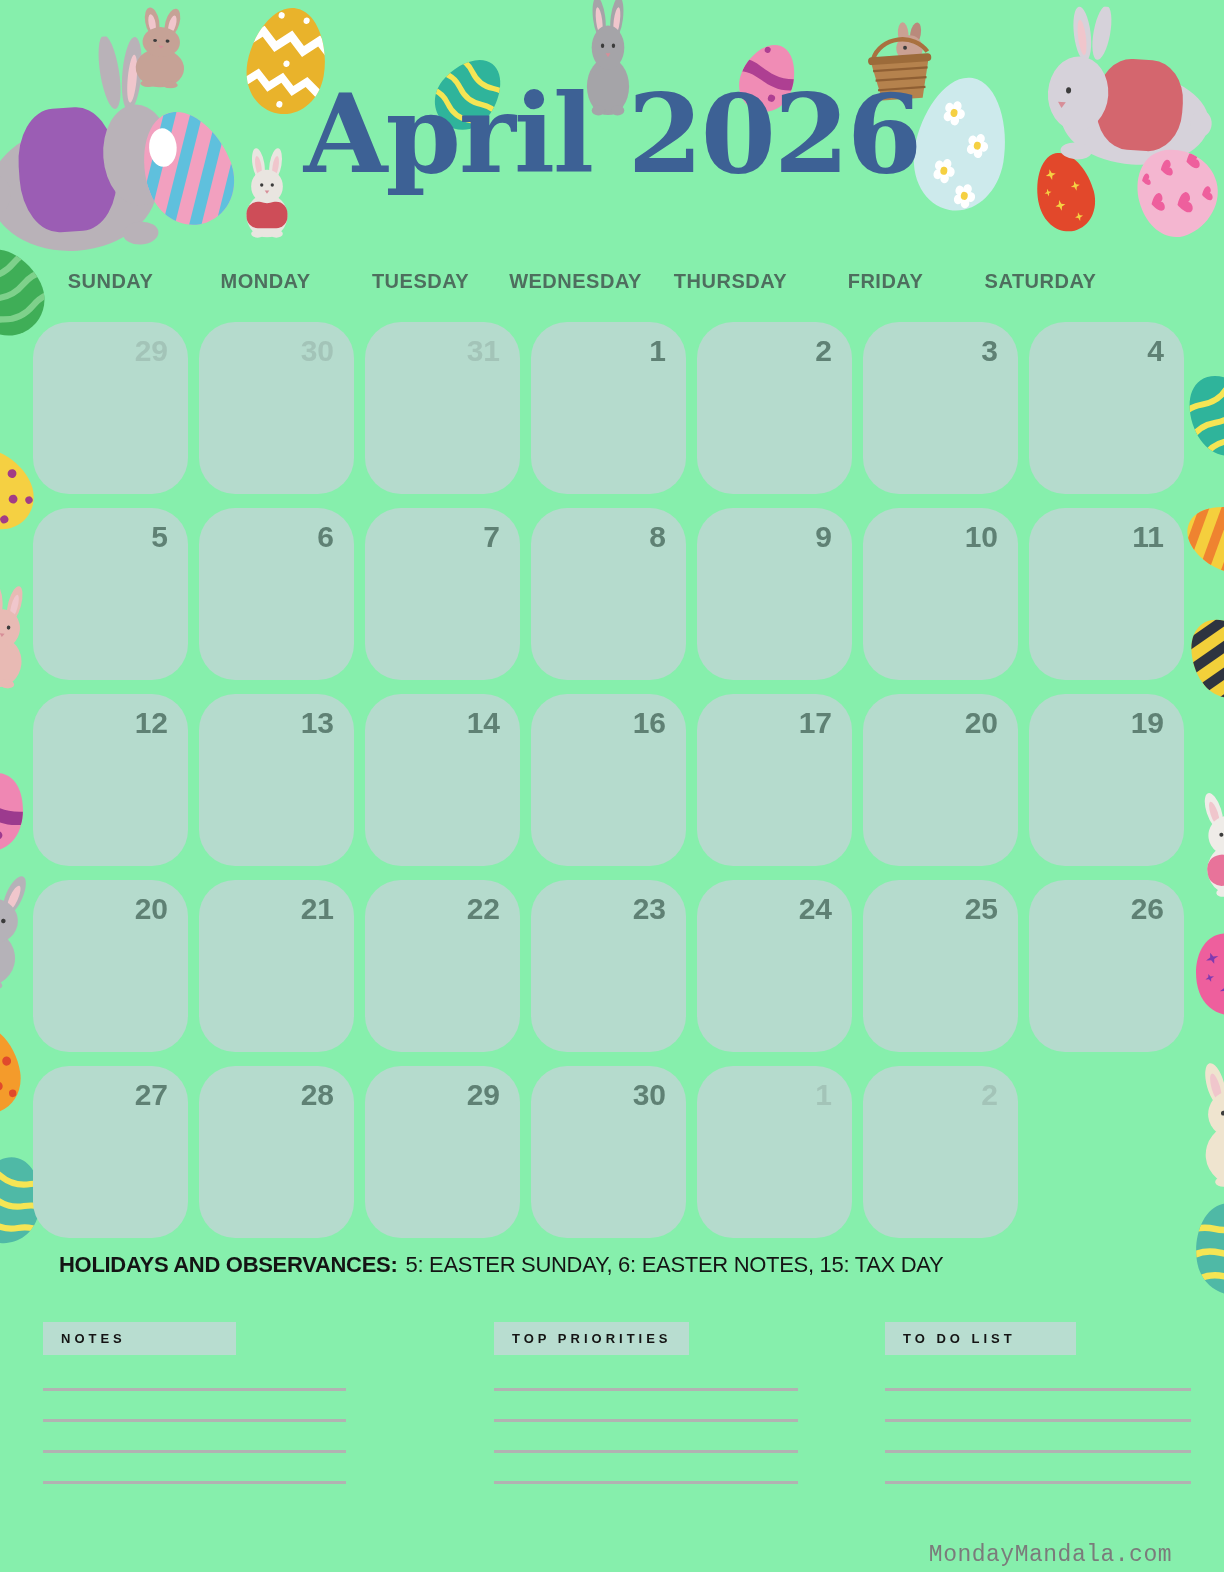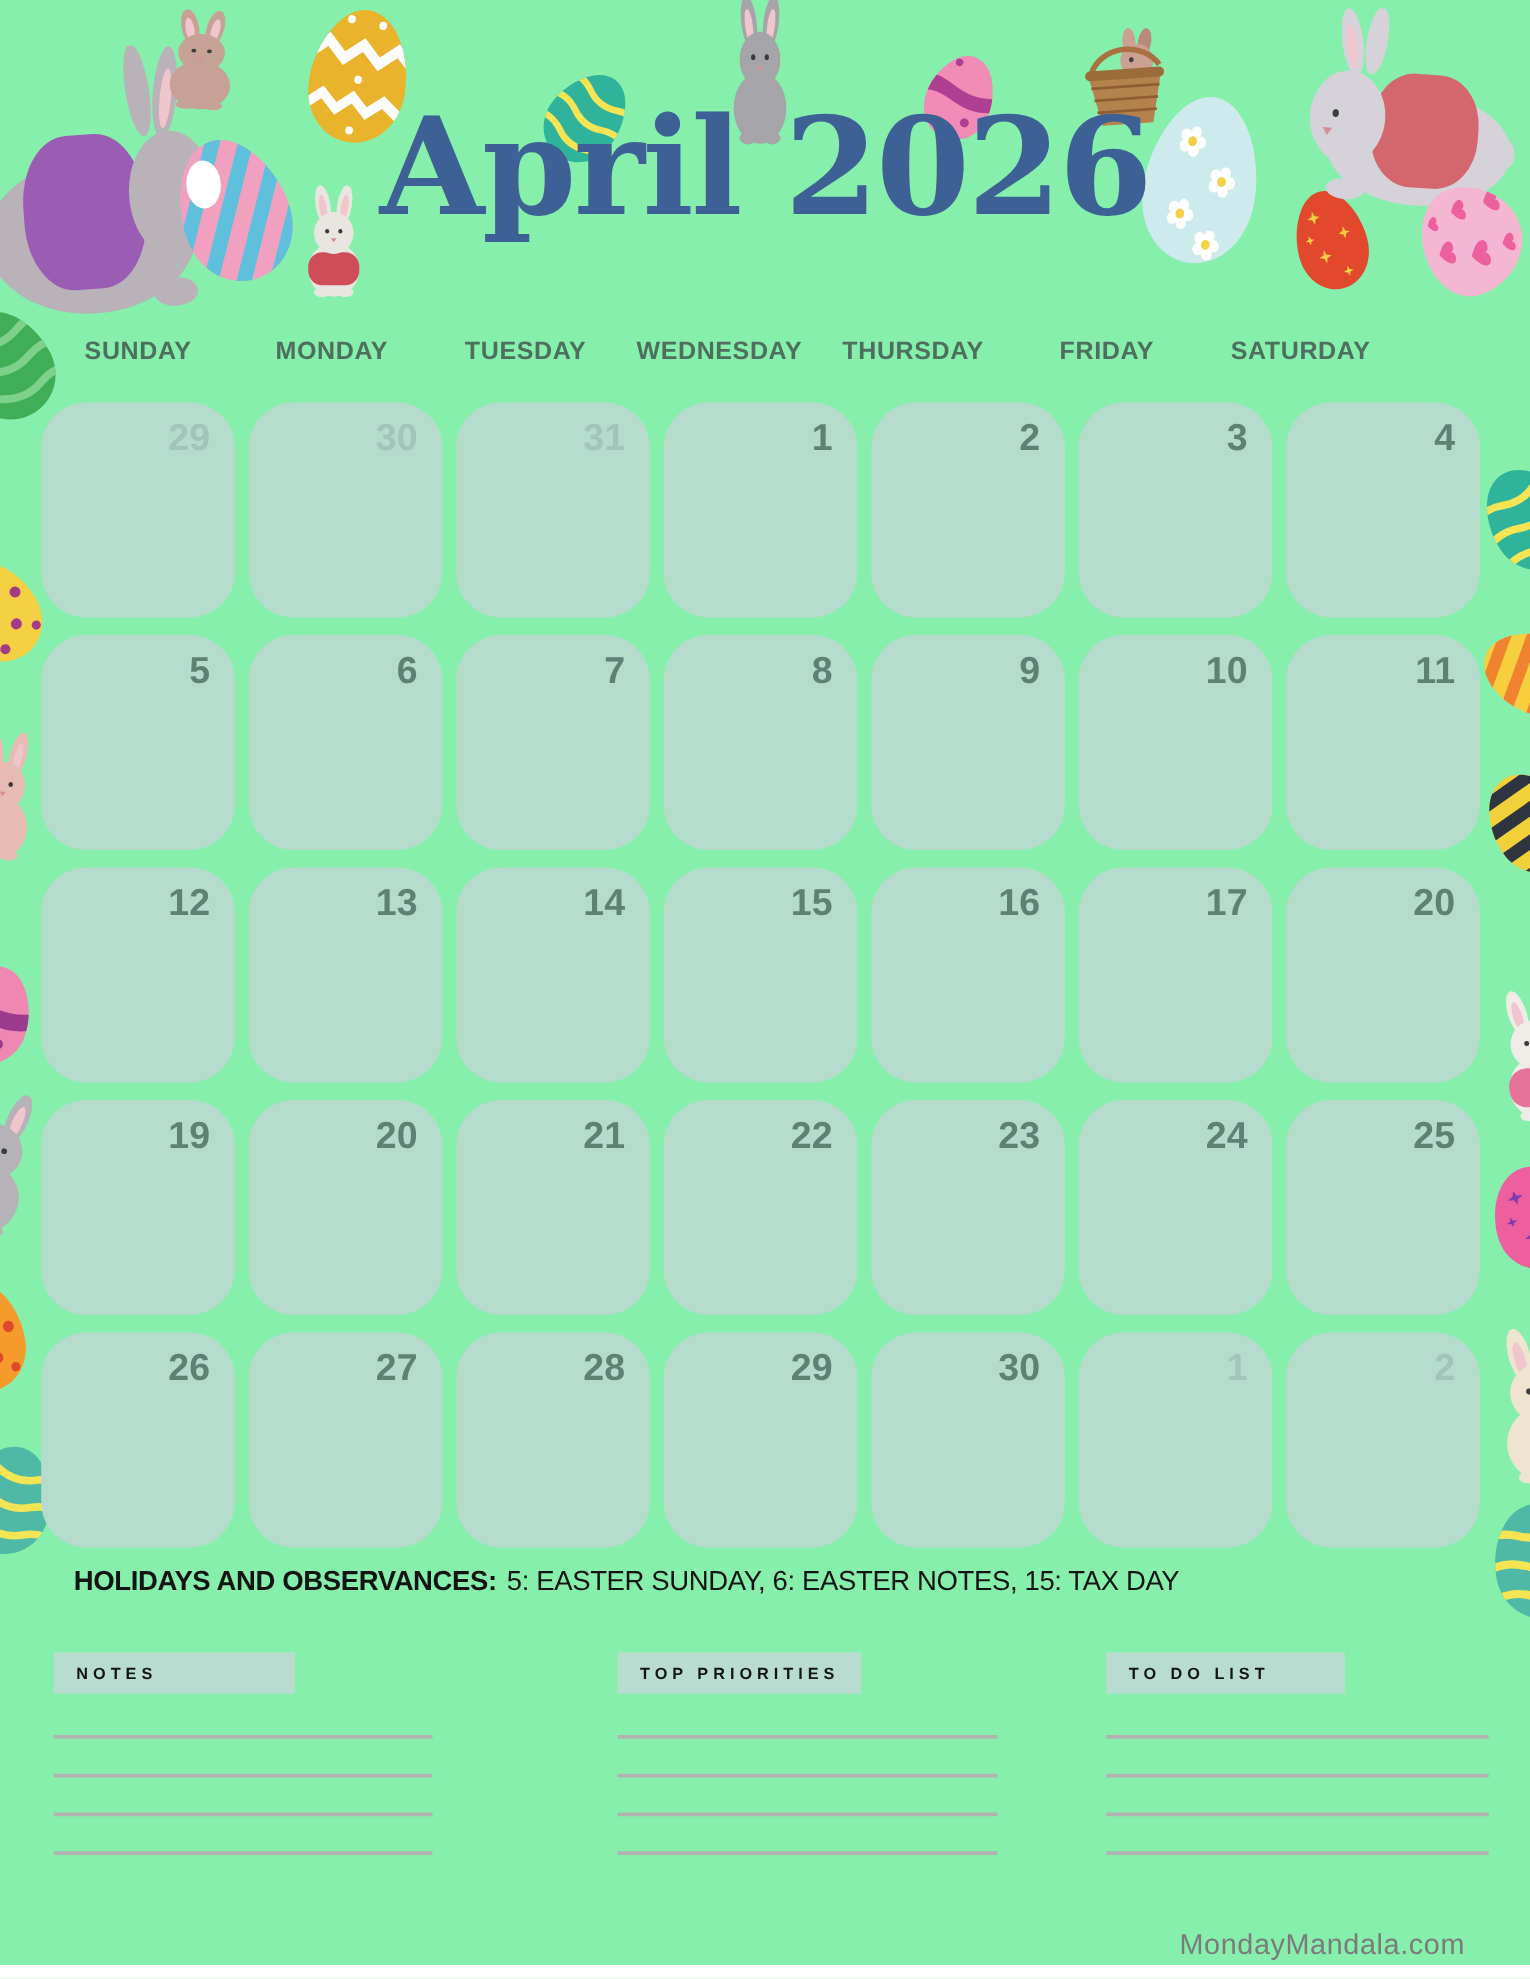--- a/index.html
+++ b/index.html
@@ -28,21 +28,21 @@
   .holidays{position:absolute;left:59px;top:1252px;font-size:22px;color:#141414;
             letter-spacing:-.3px;white-space:nowrap;}
   .holidays b{font-weight:bold;margin-right:8px;}
 
   .bottom-sections{position:absolute;left:0;top:1322px;width:100%;height:200px;}
   .section{position:absolute;top:0;height:200px;}
   .section-bar{height:33px;background:#b8ddd0;color:#141414;font-weight:bold;font-size:13px;
                letter-spacing:4px;line-height:34px;padding-left:18px;box-sizing:border-box;}
   .writing-line{position:absolute;left:0;height:3px;background:#b2b2b2;}
 
-  .site-link{position:absolute;top:1542px;right:52px;font-family:Liberation Sans, sans-serif;
+  .site-link{position:absolute;top:1542px;right:52px;font-family:Liberation Mono, monospace;
              font-size:23px;color:#7b7b7b;text-decoration:none;letter-spacing:.5px;}
 </style>
 </head>
 <body>
 
 <div class="page">
   <div class="deco-layer">
       <div class="deco" style="left: -18px; top: 38px; width: 210px; height: 215px; transform: rotate(-4deg);">
         <svg viewBox="0 0 190 132" preserveAspectRatio="none" style="transform:scaleX(-1)">
    <ellipse cx="50" cy="24" rx="8.5" ry="23" fill="#b9b2b8" transform="rotate(-14 50 24)"></ellipse>
@@ -570,23 +570,20 @@
         <div class="cell">
           <span class="daynum">12</span>
         </div>
         <div class="cell">
           <span class="daynum">13</span>
         </div>
         <div class="cell">
           <span class="daynum">14</span>
         </div>
         <div class="cell">
-          <span class="daynum">15</span>
-        </div>
-        <div class="cell">
           <span class="daynum">16</span>
         </div>
         <div class="cell">
           <span class="daynum">17</span>
         </div>
         <div class="cell">
           <span class="daynum">20</span>
         </div>
         <div class="cell">
           <span class="daynum">19</span>

